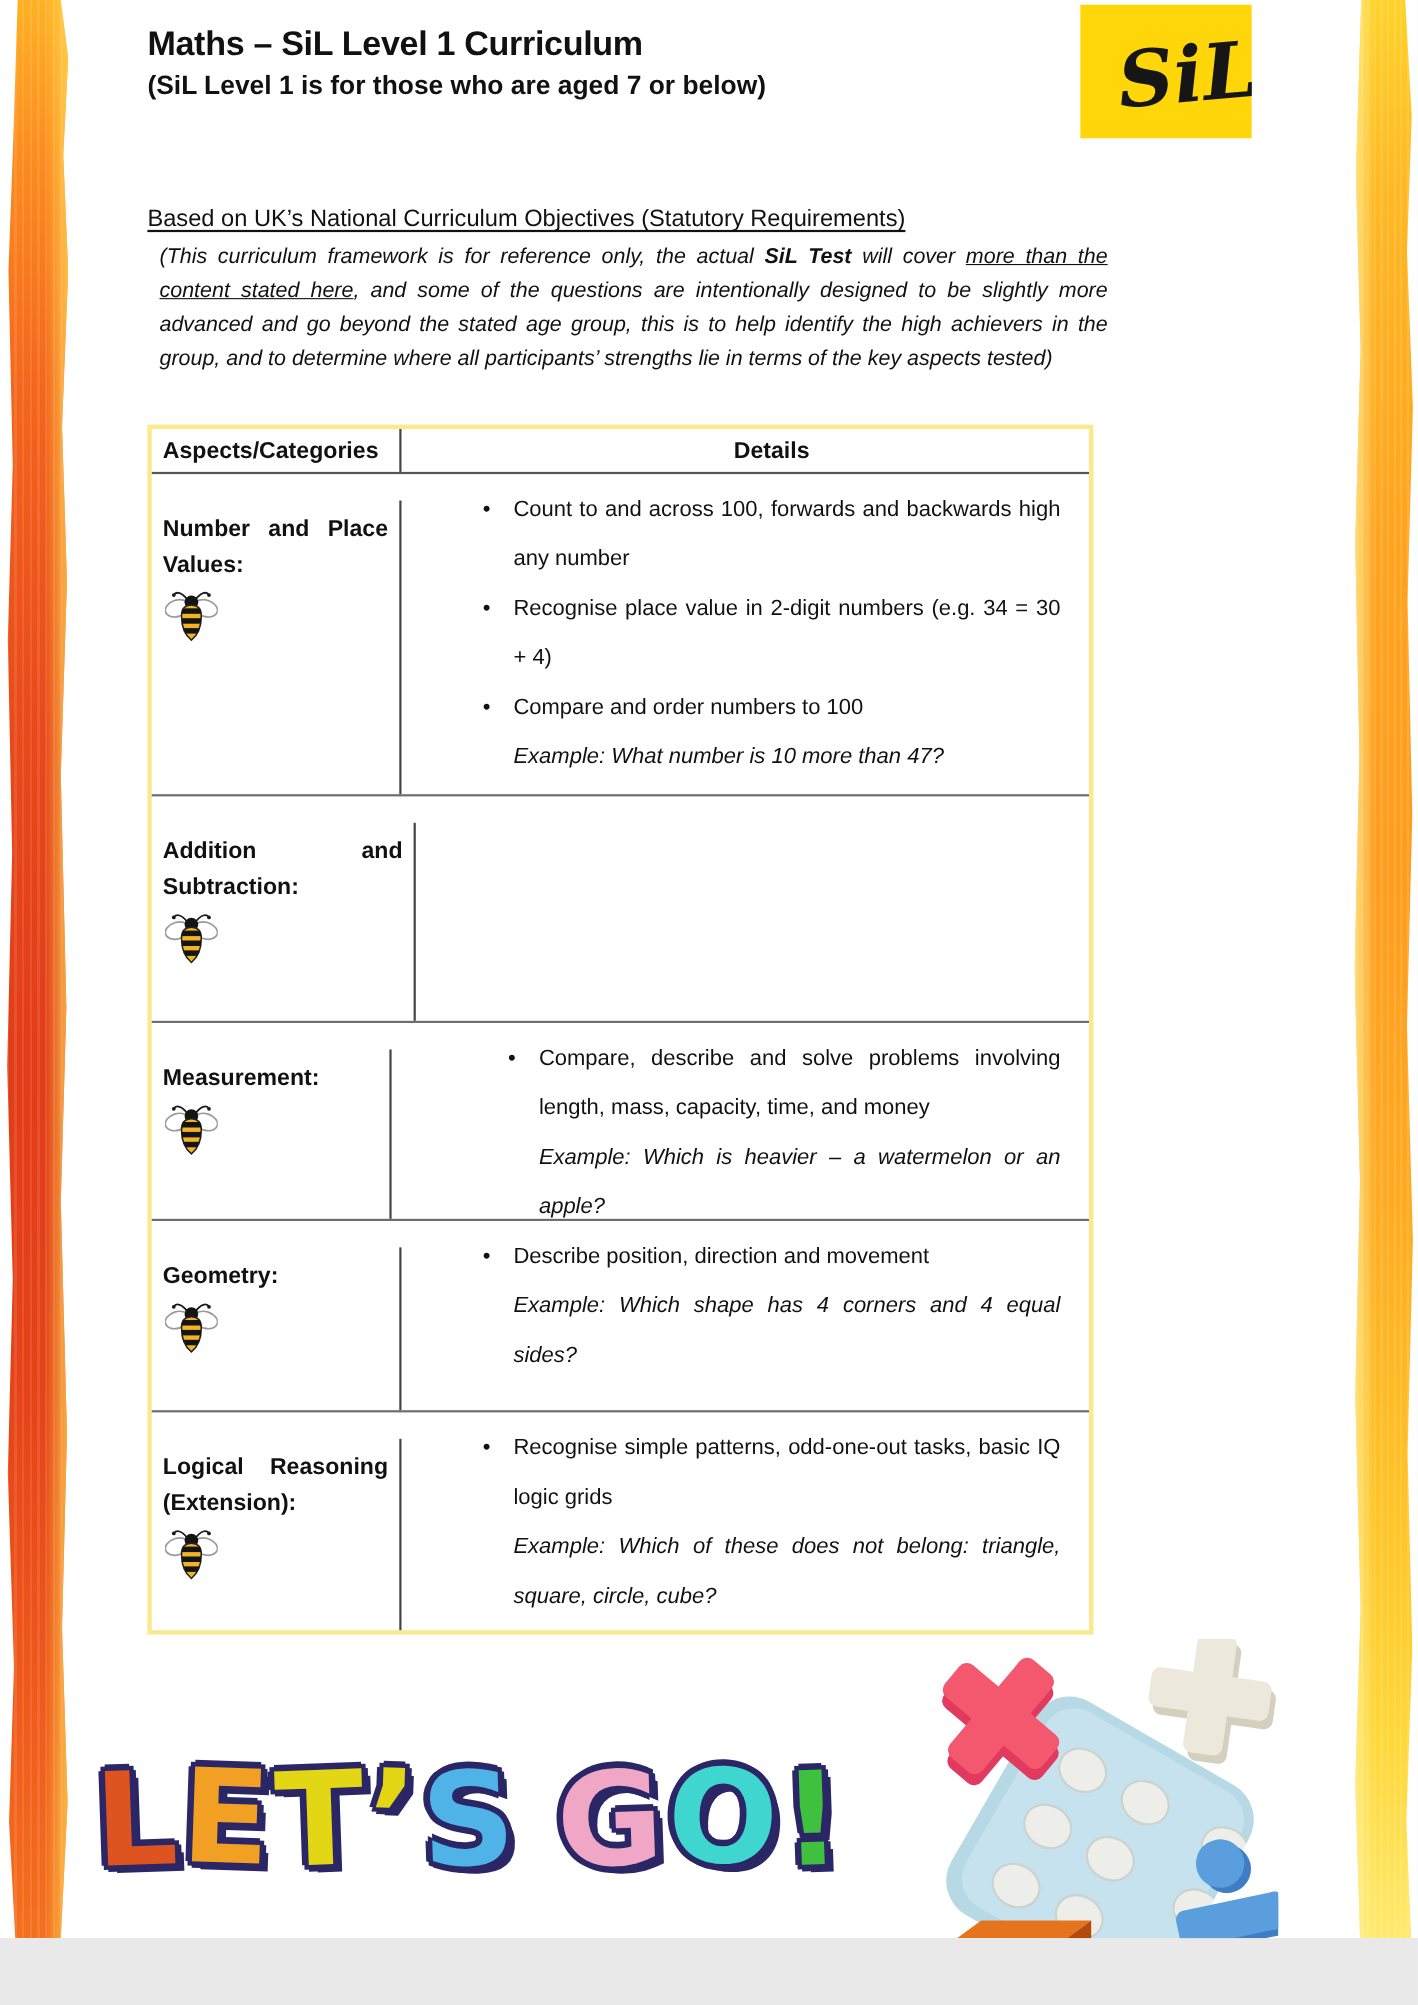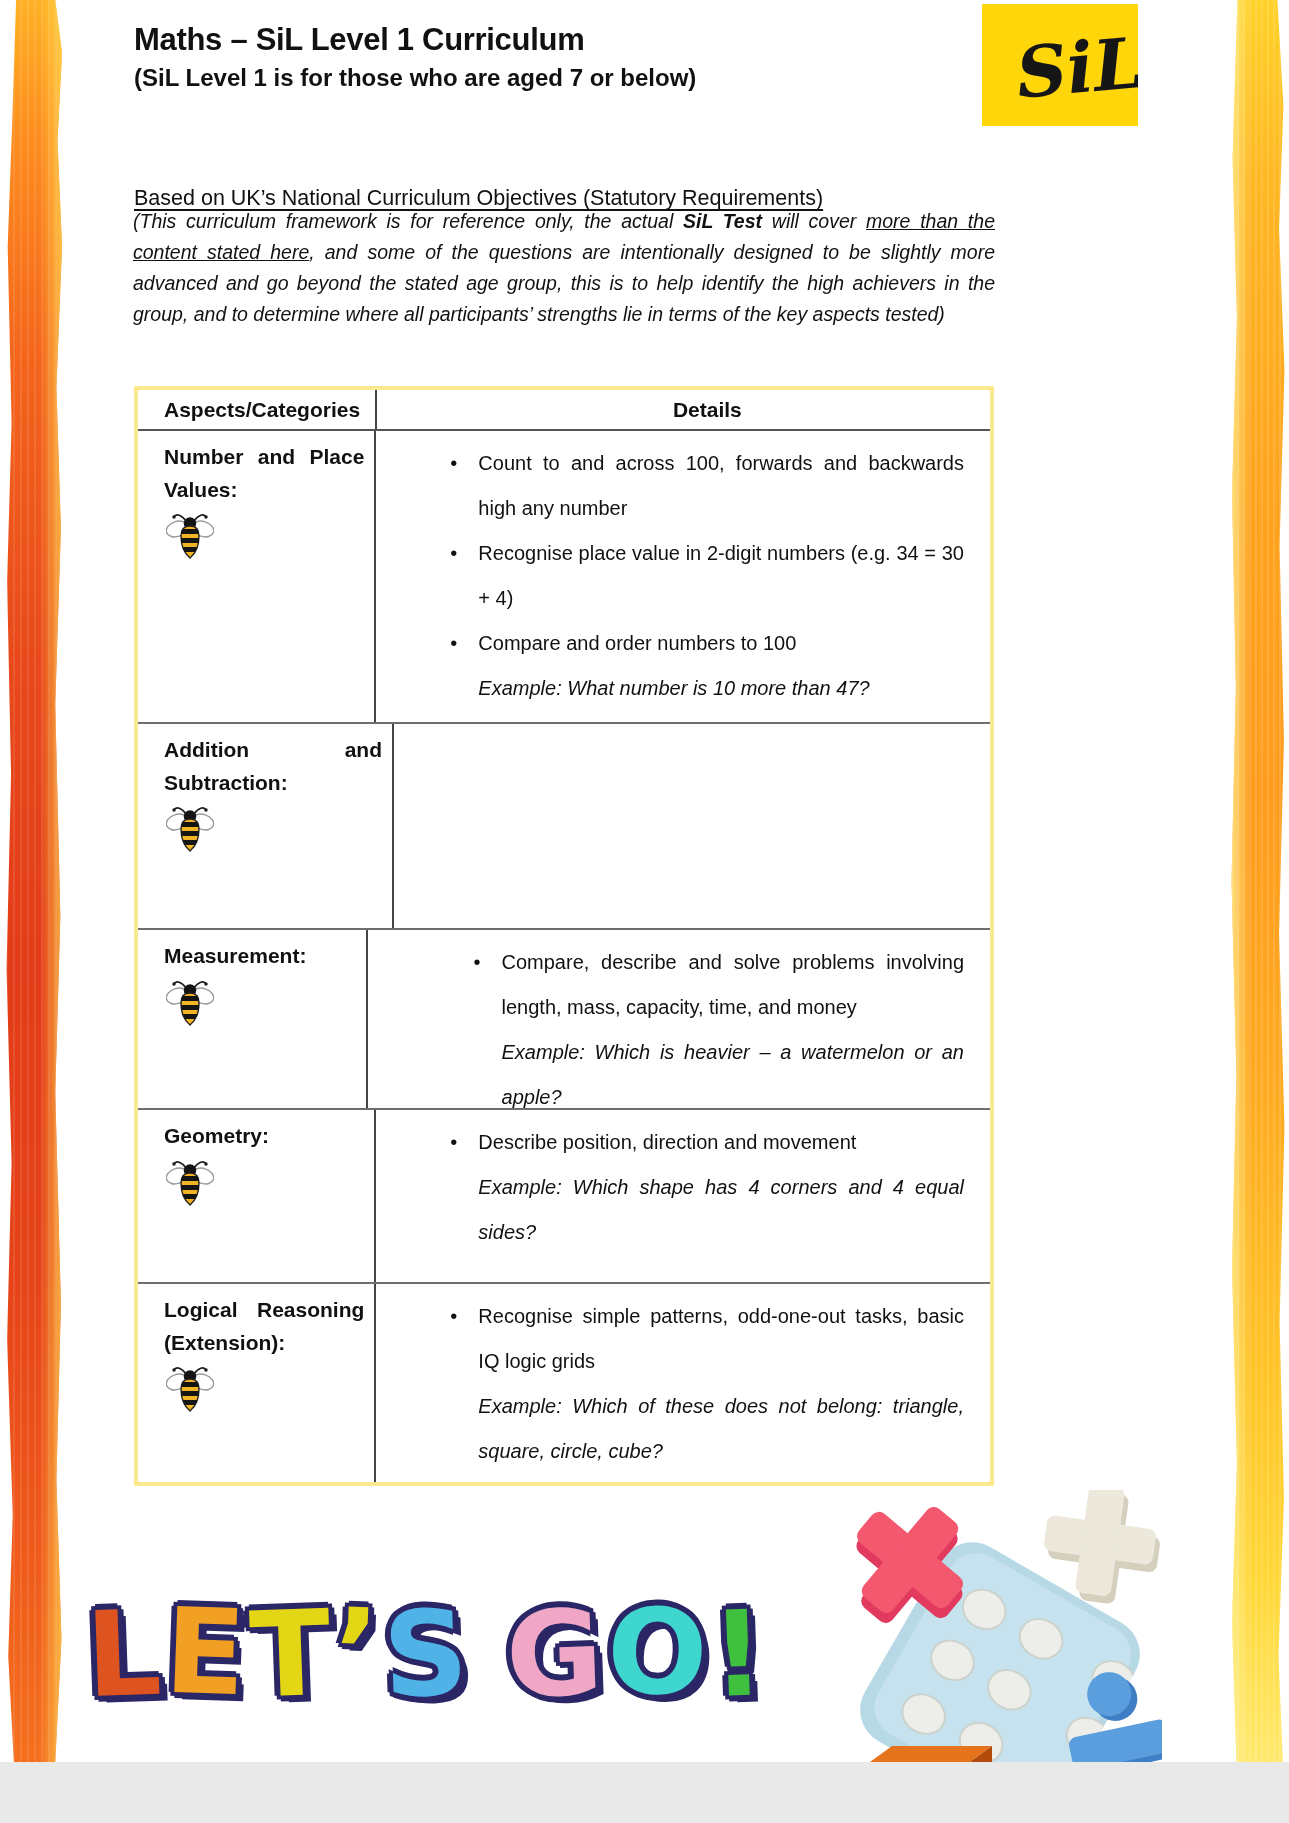--- a/index.html
+++ b/index.html
@@ -31,42 +31,42 @@
   .page-title{margin:0;font-size:31px;font-weight:800;letter-spacing:-.3px;}
   .page-subtitle{margin:6px 0 0 0;font-size:24px;font-weight:800;}
   .logo{position:absolute;left:982px;top:4px;width:156px;height:122px;}
   
   .section-heading{
     position:absolute;left:134px;top:186px;width:860px;
     font-size:21.5px;font-weight:400;
     text-decoration:underline;text-decoration-thickness:2px;text-underline-offset:4px;
   }
   .disclaimer{
-    position:absolute;left:133px;top:206px;width:862px;margin:0;
+    position:absolute;left:133px;top:206px;width:862px;margin:12px;
     font-size:19.5px;font-style:italic;line-height:31px;text-align:justify;
   }
   .seg-bold{font-weight:800;}
   .seg-underline{text-decoration:underline;}
   
   .curriculum-table{
     position:absolute;left:134px;top:386px;width:860px;
     border:4px solid var(--tb,#fbe98e); box-sizing:border-box; background:#fff;
   }
-  .t-row{display:flex;box-sizing:border-box;padding-left:16px;}
+  .t-row{display:flex;box-sizing:border-box;}
   .t-row .t-cell{box-sizing:border-box;}
   .c1{width:240px;border-right:2px solid #444;}
   .c2{width:612px;margin-left:48px;}
   .t-head{height:41px;border-bottom:2px solid #555;}
   .t-head .t-cell{display:flex;align-items:center;font-weight:800;font-size:21px;}
   .t-head .c1{padding-left:10px;}
   .t-head .c2{justify-content:center;}
   .t-body{border-bottom:2px solid #6e6e6e;}
   .t-body:last-child{border-bottom:none;}
   .row-0{height:293px;} .row-1{height:206px;} .row-2{height:180px;gap:32px;} .row-3{height:174px;} .row-4{height:198px;}
-  .cat-cell{padding:10px 10px 0 10px;}
+  .cat-cell{padding:10px 10px 0 10px;margin-top:24px;}
   .cat-label{font-weight:800;font-size:21px;line-height:1.55;text-align:justify;}
   .bee{margin-top:4px;margin-left:2px;width:48px;height:52px;}
   .det-cell{padding:10px 26px 0 14px;font-size:20px;}
   .bullet-item{position:relative;padding-left:40px;text-align:justify;line-height:45px;}
   .bullet-item::before{content:"\2022";position:absolute;left:12px;top:0;}
   .example-line{padding-left:40px;font-style:italic;text-align:justify;line-height:45px;}
   .row-1 .bullet-item:nth-child(2){text-align-last:justify;}
   .row-1 .example-line{text-align-last:justify;}
   
   .lets-go{position:absolute;left:86px;top:1582px;width:740px;--o:#2b2666;}

